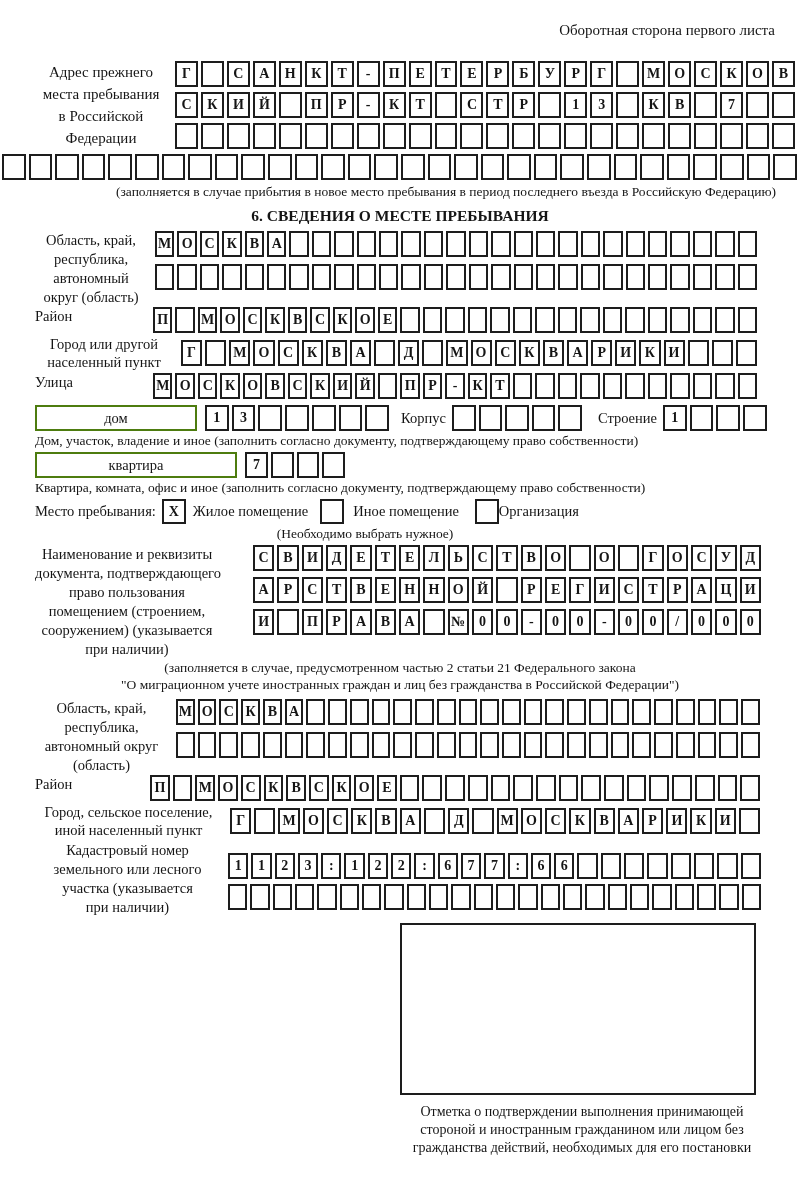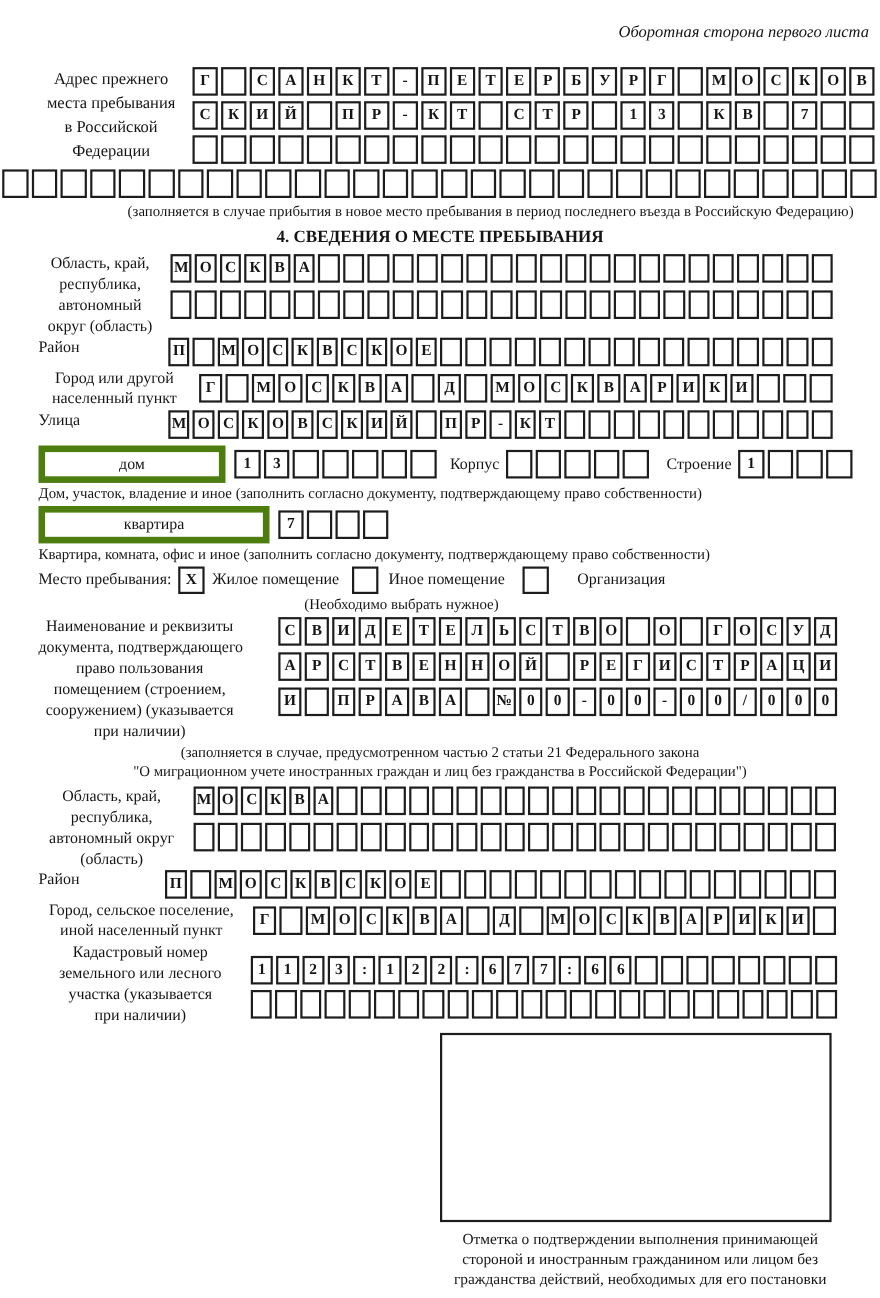--- a/index.html
+++ b/index.html
@@ -2,42 +2,42 @@
 <html><head>
 <meta charset="utf-8">
 <style>
   html,body{margin:0;padding:0;background:#fff;}
   .page{
     width:800px;height:1180px;box-sizing:border-box;
     background:#fff;color:#151515;position:relative;overflow:hidden;
     padding:14px 0 0 35px;
     font-family:"Liberation Serif","DejaVu Serif",serif;
   }
-  .corner{margin-top:8px;padding-right:10px;text-align:right;font-size:15px;font-style:italic;}
+  .corner{margin-top:8px;padding-right:25px;text-align:right;font-size:15px;}
   .centered{margin-left:-35px;width:800px;text-align:center;}
   .note{font-size:13.5px;margin-top:4px;white-space:nowrap;padding-left:46px;}
   .sec-title{font-size:15.5px;font-weight:bold;margin-top:7px;margin-bottom:6px;}
   .frow{display:flex;align-items:flex-start;}
   .frow.vcenter{align-items:center;}
   .lbl{font-size:14.5px;line-height:19px;box-sizing:border-box;padding-right:8px;flex:0 0 auto;}
   .lbl .lline{white-space:nowrap;text-align:center;}
   .colcells{display:flex;flex-direction:column;flex:0 0 auto;}
   .cells{display:flex;gap:3px;flex:0 0 auto;}
   .cell{
     flex:1 1 0;min-width:0;height:22px;border:2px solid #1d1d1d;background:#fff;
     display:flex;align-items:center;justify-content:center;
     font-size:14px;font-weight:600;
   }
   .mb5{margin-bottom:5px;} .mb7{margin-bottom:7px;} .mb6{margin-bottom:6px;} .mb2{margin-bottom:2px;}
   .addr{margin-top:22px;}
   .addr .lbl{font-size:15px;line-height:22px;width:140px;}
   .w-addr{width:620px;}
   .fullrow{margin-left:-33px;width:795px;}
   .longbox{
-    border:6px solid #4d7c0f;height:22px;box-sizing:content-box;
+    border:2px solid #4d7c0f;height:22px;box-sizing:content-box;
     display:flex;align-items:center;justify-content:center;font-size:14.5px;
   }
   .inline-lbl{font-size:14.5px;white-space:nowrap;}
   .checkbox{
     width:20px;height:21px;border:2px solid #1d1d1d;flex:0 0 auto;
     display:flex;align-items:center;justify-content:center;font-size:14px;font-weight:600;
   }
   .stay-note{width:660px;text-align:center;font-size:13.5px;margin-top:2px;}
   .half-note{font-size:13.5px;margin-top:2px;margin-bottom:3px;white-space:nowrap;}
   .fact-note{font-size:13.5px;line-height:17px;text-align:center;}
@@ -166,21 +166,21 @@
       <span class="cell"></span>
       <span class="cell"></span>
       <span class="cell"></span>
       <span class="cell"></span>
       <span class="cell"></span>
       <span class="cell"></span>
       <span class="cell"></span>
     </div>
   <div class="note centered">(заполняется в случае прибытия в новое место пребывания в период последнего въезда в Российскую Федерацию)</div>
 
-  <div class="sec-title centered">4. СВЕДЕНИЯ О МЕСТЕ ПРЕБЫВАНИЯ</div>
+  <div class="sec-title centered">6. СВЕДЕНИЯ О МЕСТЕ ПРЕБЫВАНИЯ</div>
 
   <div class="frow">
     <div class="lbl" style="width:120px">
       <div class="lline">Область, край,</div>
       <div class="lline">республика,</div>
       <div class="lline">автономный</div>
       <div class="lline">округ (область)</div>
     </div>
     <div class="colcells">
       <div class="cells mb7" style="width:602px">
@@ -383,21 +383,21 @@
   </div>
   <div class="half-note">Квартира, комната, офис и иное (заполнить согласно документу, подтверждающему право собственности)</div>
 
   <div class="frow vcenter">
     <div class="inline-lbl">Место пребывания:</div>
     <div class="checkbox" style="margin-left:6px">X</div>
     <div class="inline-lbl" style="margin-left:7px">Жилое помещение</div>
     <div class="checkbox" style="margin-left:12px"></div>
     <div class="inline-lbl" style="margin-left:9px">Иное помещение</div>
     <div class="checkbox" style="margin-left:16px"></div>
-    <div class="inline-lbl" style="margin-left:26px">Организация</div>
+    <div class="inline-lbl" style="">Организация</div>
   </div>
   <div class="stay-note">(Необходимо выбрать нужное)</div>
 
   <div class="frow" style="margin-top:3px">
     <div class="lbl" style="width:192px">
       <div class="lline">Наименование и реквизиты</div>
       <div class="lline">документа, подтверждающего</div>
       <div class="lline">право пользования</div>
       <div class="lline">помещением (строением,</div>
       <div class="lline">сооружением) (указывается</div>

